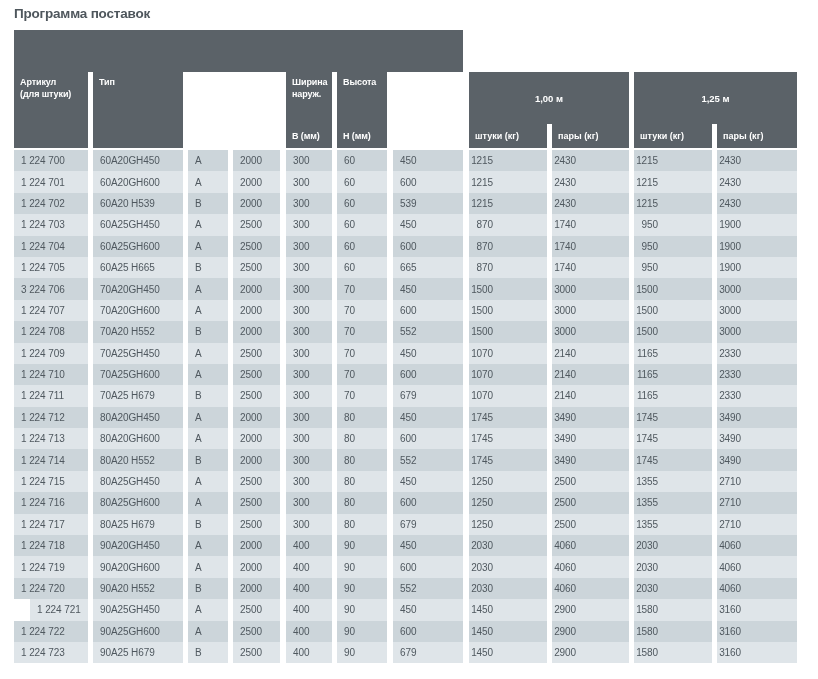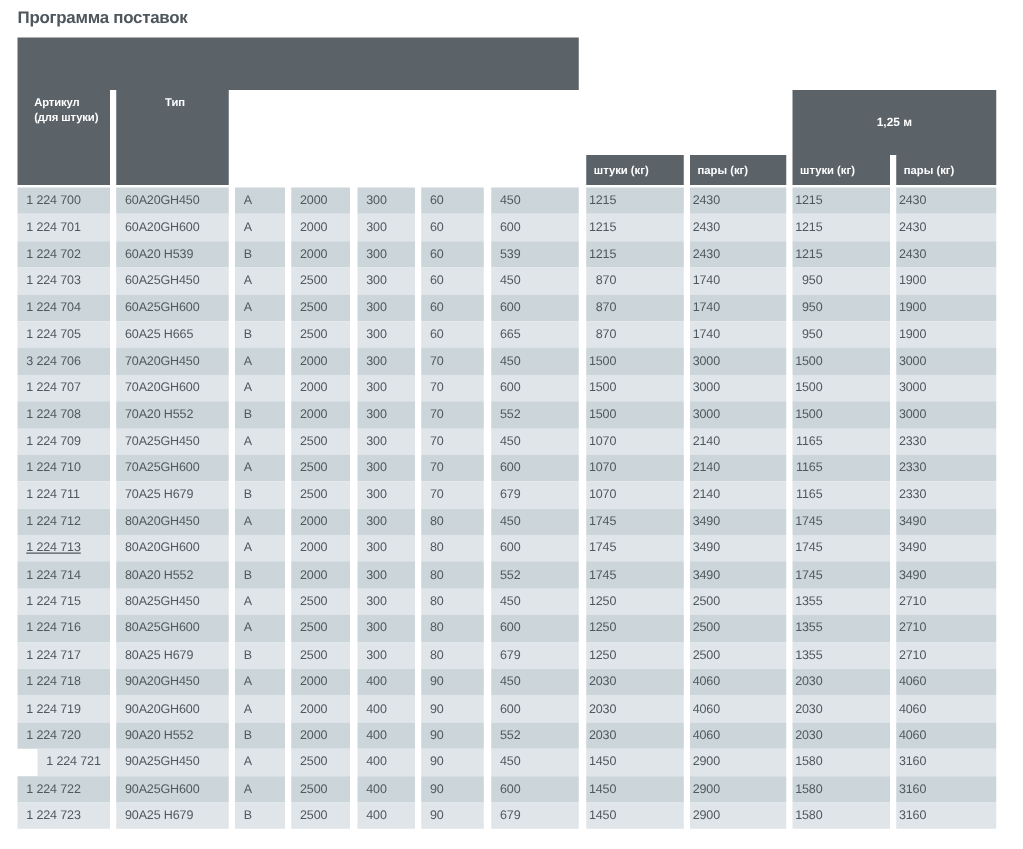--- a/index.html
+++ b/index.html
@@ -3,21 +3,21 @@
 <meta charset="utf-8">
 <style>
   html,body{margin:0;padding:0;background:#ffffff;}
   body{width:818px;height:679px;overflow:hidden;font-family:"Liberation Sans",sans-serif;}
   .page{position:relative;width:818px;height:679px;background:#fff;}
   .title{position:absolute;left:14px;top:6px;font-size:13.5px;font-weight:bold;
          color:var(--title-text,#4e565c);letter-spacing:-0.2px;}
   .table{position:absolute;left:14px;top:30px;width:783px;}
   :root{--cols:74px 5px 90px 5px 40px 5px 47px 6px 46px 5px 50px 6px 70px 6px 78px 5px 77px 5px 78px 5px 80px;}
   .hdr{display:grid;grid-template-columns:var(--cols);grid-template-rows:42px 52px 24px;}
-  .h{background:var(--header-bg,#5b6268);color:#fff;font-weight:bold;align-items:center;}
+  .h{background:var(--header-bg,#5b6268);color:#fff;font-weight:bold;}
   .h-topleft{grid-area:1/1/2/14;}
   .h-grouptitle{grid-area:1/15/2/22;display:flex;flex-direction:column;justify-content:flex-end;
     align-items:center;text-align:center;font-size:9.5px;line-height:1.45;padding-bottom:3px;white-space:nowrap;}
   .h-col{display:flex;flex-direction:column;justify-content:space-between;
     padding:5px 2px 5px 6px;font-size:9px;line-height:1.3;white-space:nowrap;letter-spacing:-0.1px;}
   .h-dist{display:flex;align-items:center;justify-content:center;font-size:9.5px;}
   .h-sub{display:flex;align-items:center;padding-left:6px;font-size:9px;white-space:nowrap;}
   .body{margin-top:2px;}
   .row{display:grid;grid-template-columns:var(--cols);height:21.4px;}
   .row .c{font-size:10px;color:var(--text,#4f585f);display:flex;align-items:center;
@@ -45,21 +45,36 @@
         </div>
         <div class="un"></div>
       </div>
       <div class="h h-col" style="grid-area:2/3/4/4">
         <div class="nm">
           <div>Тип</div>
           <div></div>
         </div>
         <div class="un"></div>
       </div>
-
+      <div class="h h-col" style="grid-area:2/9/4/10">
+        <div class="nm">
+          <div>Ширина</div>
+          <div>наруж.</div>
+        </div>
+        <div class="un">B (мм)</div>
+      </div>
+      <div class="h h-col" style="grid-area:2/11/4/12">
+        <div class="nm">
+          <div>Высота</div>
+          <div></div>
+        </div>
+        <div class="un">H (мм)</div>
+      </div>
+
+      <div class="h h-dist" style="grid-area:2/15/3/18">1,00 м</div>
       <div class="h h-dist" style="grid-area:2/19/3/22">1,25 м</div>
 
       <div class="h h-sub" style="grid-area:3/15/4/16">штуки (кг)</div>
       <div class="h h-sub" style="grid-area:3/17/4/18">пары (кг)</div>
       <div class="h h-sub" style="grid-area:3/19/4/20">штуки (кг)</div>
       <div class="h h-sub" style="grid-area:3/21/4/22">пары (кг)</div>
     </div>
 
     <div class="body">
         <div class="row">
@@ -329,21 +344,21 @@
             <span class="num">3490</span>
           </div>
           <div class="c dk cap" style="grid-column: 19;">
             <span class="num">1745</span>
           </div>
           <div class="c dk cap" style="grid-column: 21;">
             <span class="num">3490</span>
           </div>
         </div>
         <div class="row">
-          <div class="c lt" style="grid-column: 1; text-decoration: underline;">1 224 713</div>
+          <div class="c lt" style="grid-column: 1;">1 224 713</div>
           <div class="c lt" style="grid-column: 3;">80A20GH600</div>
           <div class="c lt" style="grid-column: 5;">A</div>
           <div class="c lt" style="grid-column: 7;">2000</div>
           <div class="c lt" style="grid-column: 9;">300</div>
           <div class="c lt" style="grid-column: 11;">80</div>
           <div class="c lt" style="grid-column: 13;">600</div>
           <div class="c lt cap" style="grid-column: 15;">
             <span class="num">1745</span>
           </div>
           <div class="c lt cap" style="grid-column: 17;">

